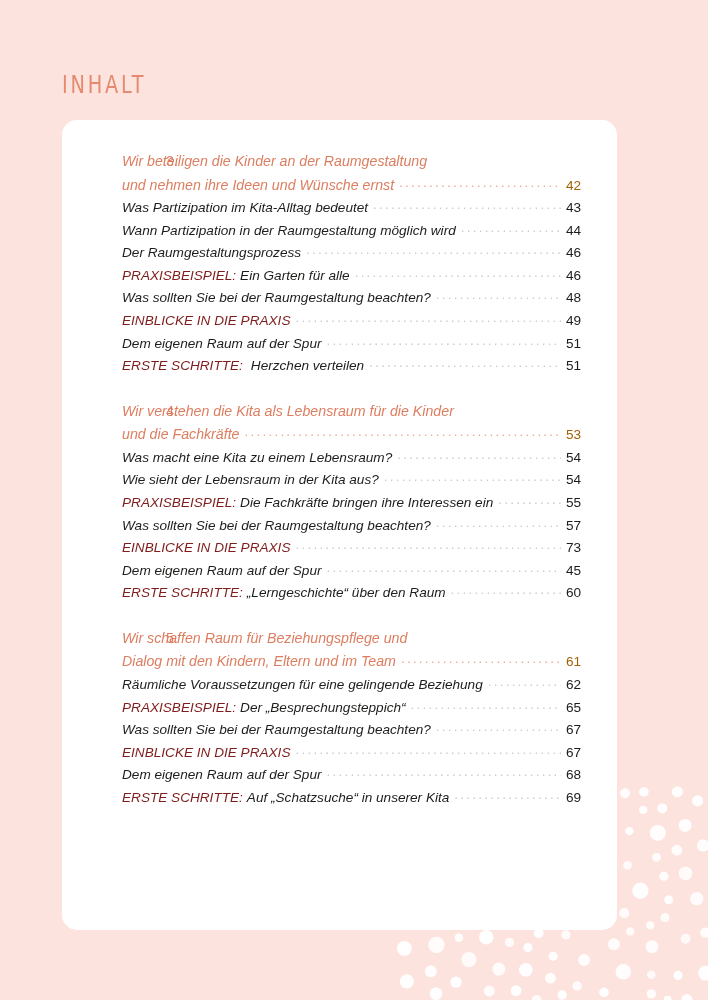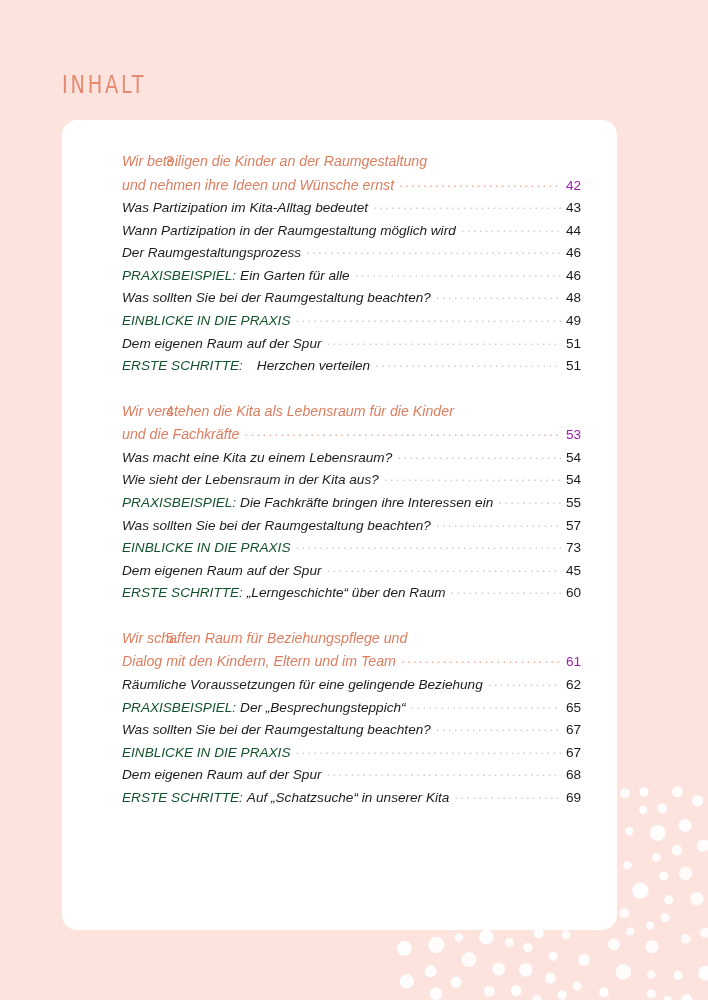--- a/index.html
+++ b/index.html
@@ -98,28 +98,28 @@
     color: #dd7d5f;
     font-size: 14.2px;
     line-height: 23.5px;
   }
   .sec-head .num {
     position: absolute;
     left: 44px;
     color: #dd7d5f;
   }
   .sec-head .leader { color: #eaa78f; }
-  .sec-head .pg { color: #a21caf; }
+  .sec-head .pg { color: #a16207; }
 
   .sec-head-line1 { position: relative; }
 
   
   .sub .txt { color: #1d1d1b; }
   .sub .pre {
-    color: #14532d;
+    color: #7f1d1d;
   }
   .sub .leader { color: #c9c9c9; }
 </style>
 </head>
 <body>
 
 <svg id="dot-field" viewBox="0 0 708 1000" xmlns="http://www.w3.org/2000/svg">
     <circle cx="623.3" cy="971.8" r="7.8" fill="#ffffff" opacity="0.88"></circle>
     <circle cx="584.1" cy="960.0" r="6.0" fill="#ffffff" opacity="0.89"></circle>
     <circle cx="703.1" cy="845.5" r="6.2" fill="#ffffff" opacity="0.90"></circle>
@@ -221,21 +221,21 @@
         <span class="txt"><span class="pre">EINBLICKE IN DIE PRAXIS</span></span>
         <span class="leader"></span>
         <span class="pg">49</span>
       </div>
       <div class="toc-row sub">
         <span class="txt"><span>Dem eigenen Raum auf der Spur</span></span>
         <span class="leader"></span>
         <span class="pg">51</span>
       </div>
       <div class="toc-row sub">
-        <span class="txt"><span class="pre">ERSTE SCHRITTE:</span><span style="margin-left: 14px;">Herzchen verteilen</span></span>
+        <span class="txt"><span class="pre">ERSTE SCHRITTE:</span><span style="margin-left: 8px;">Herzchen verteilen</span></span>
         <span class="leader"></span>
         <span class="pg">51</span>
       </div>
     </div>
     <div class="toc-section">
       <div class="toc-row sec-head sec-head-line1">
         <span class="num">4.</span>
         <span class="txt">Wir verstehen die Kita als Lebensraum für die Kinder</span>
       </div>
       <div class="toc-row sec-head">

